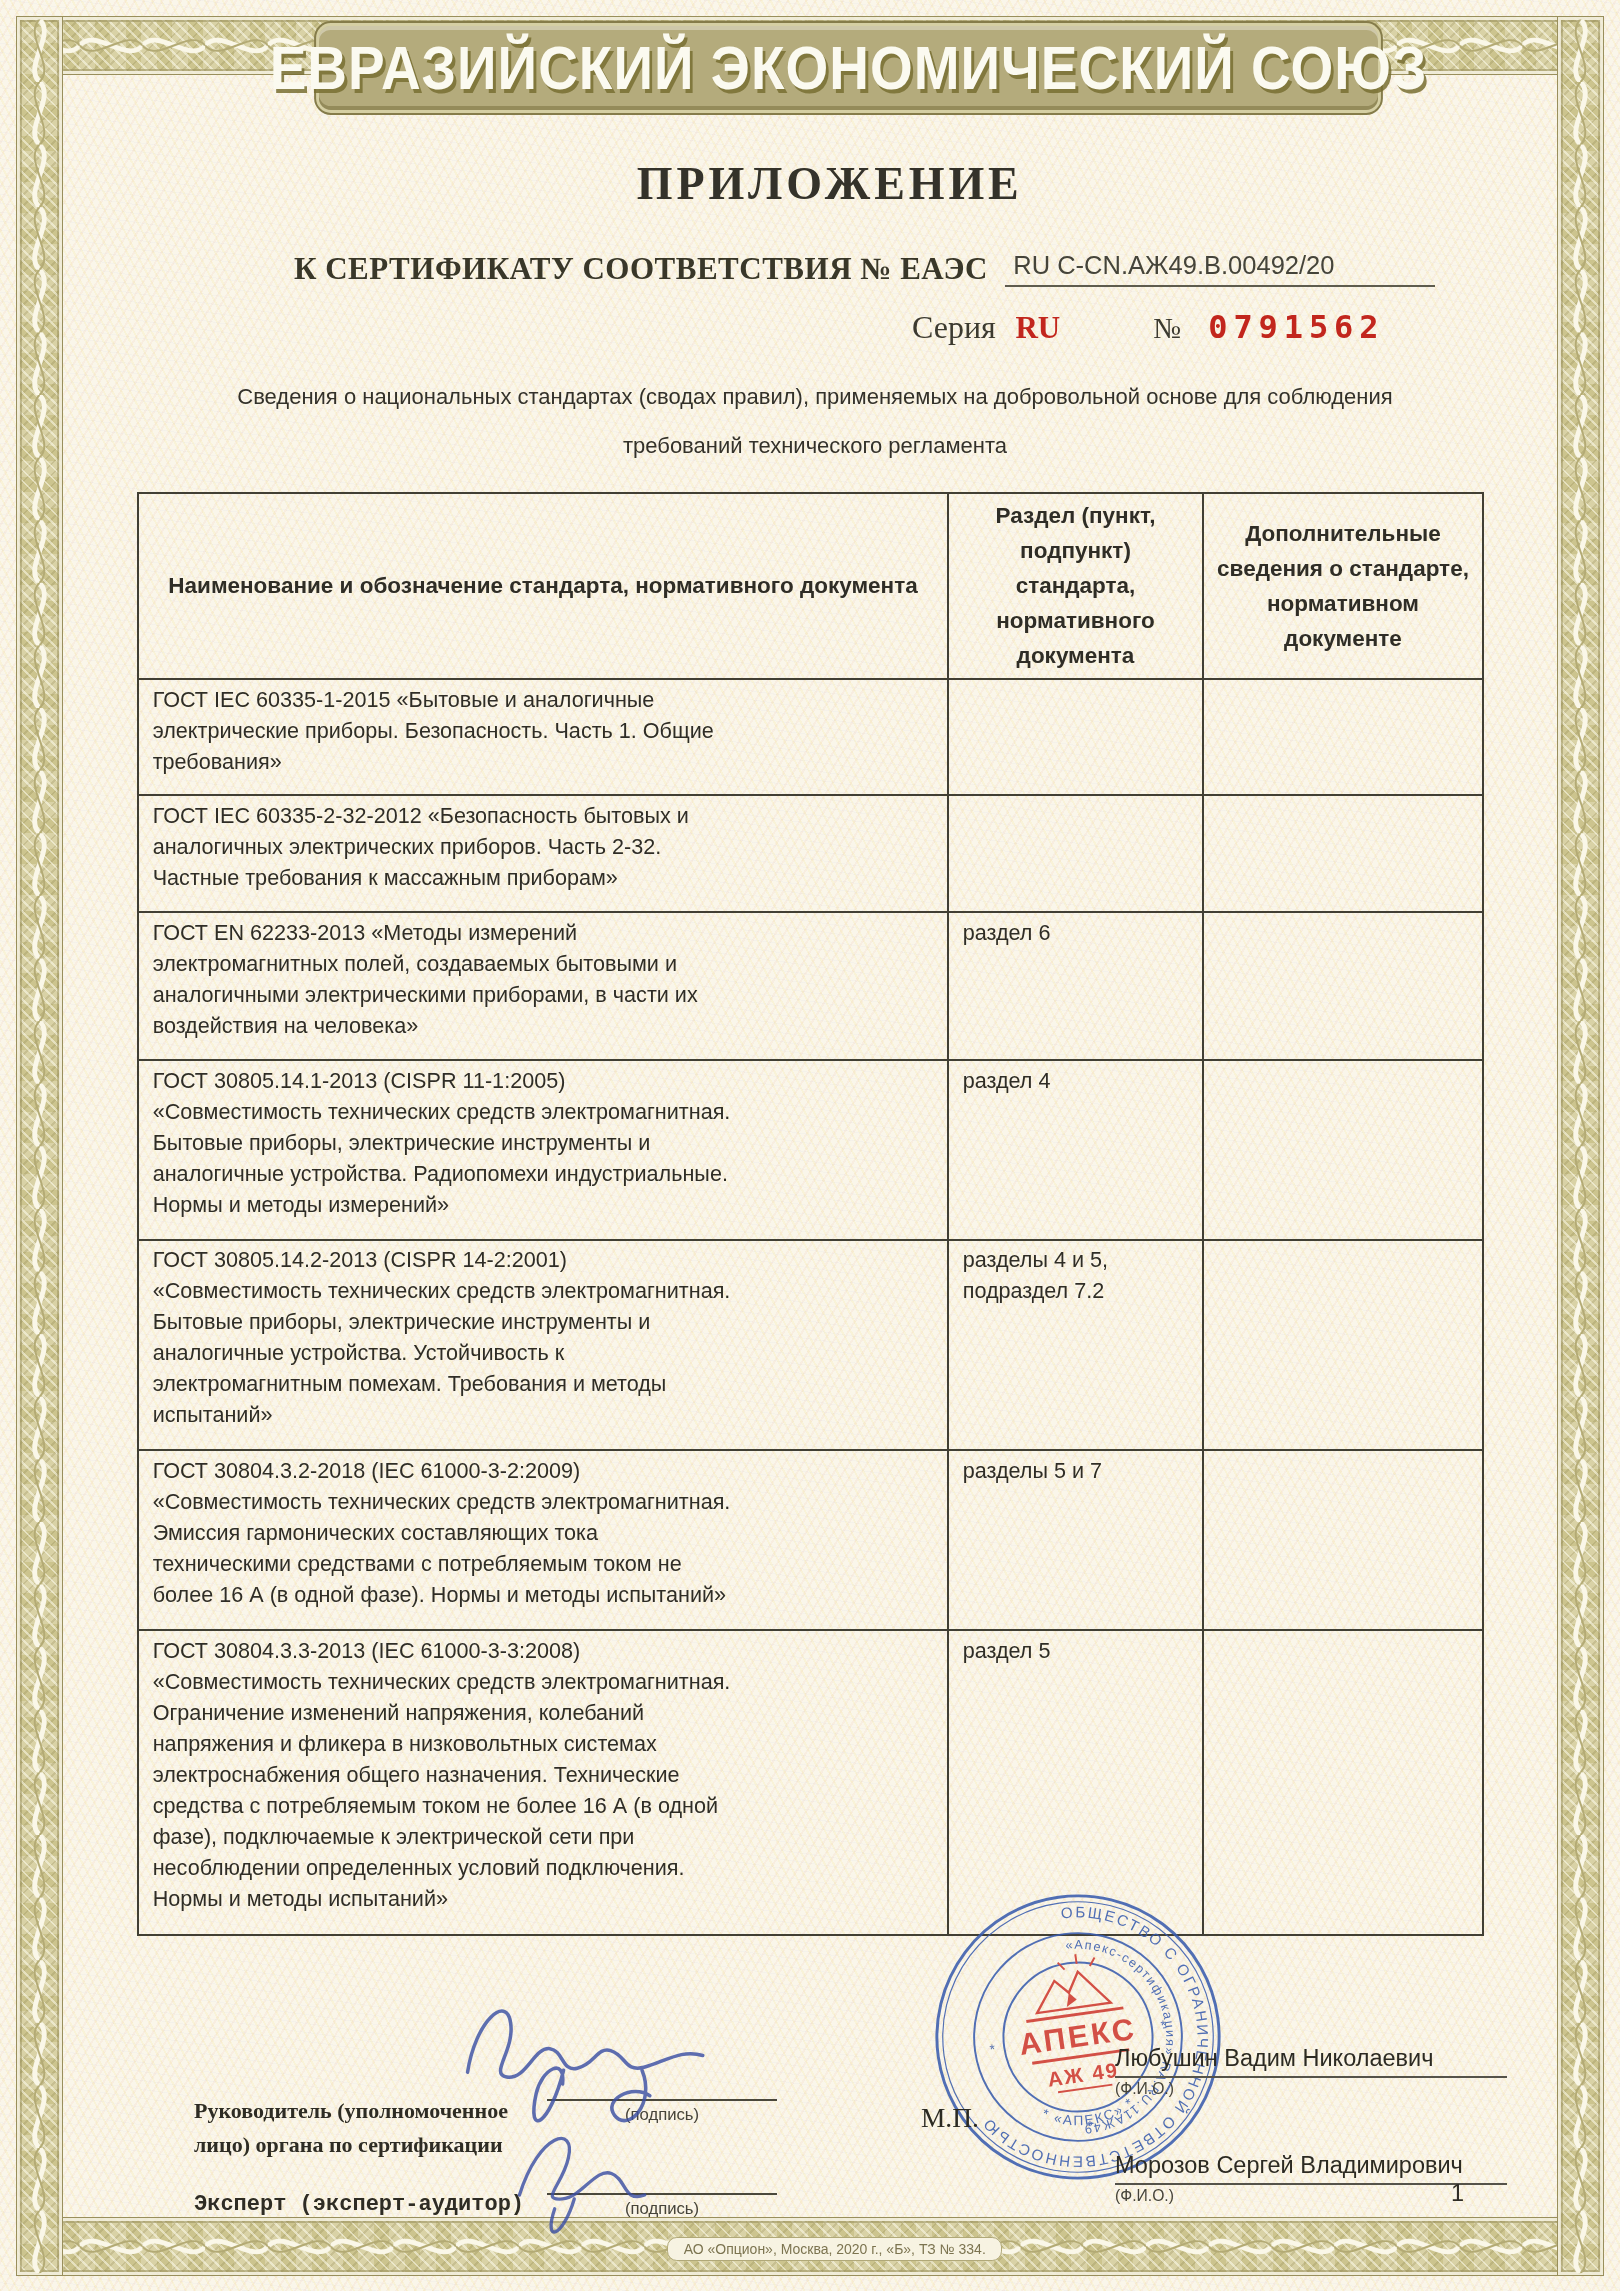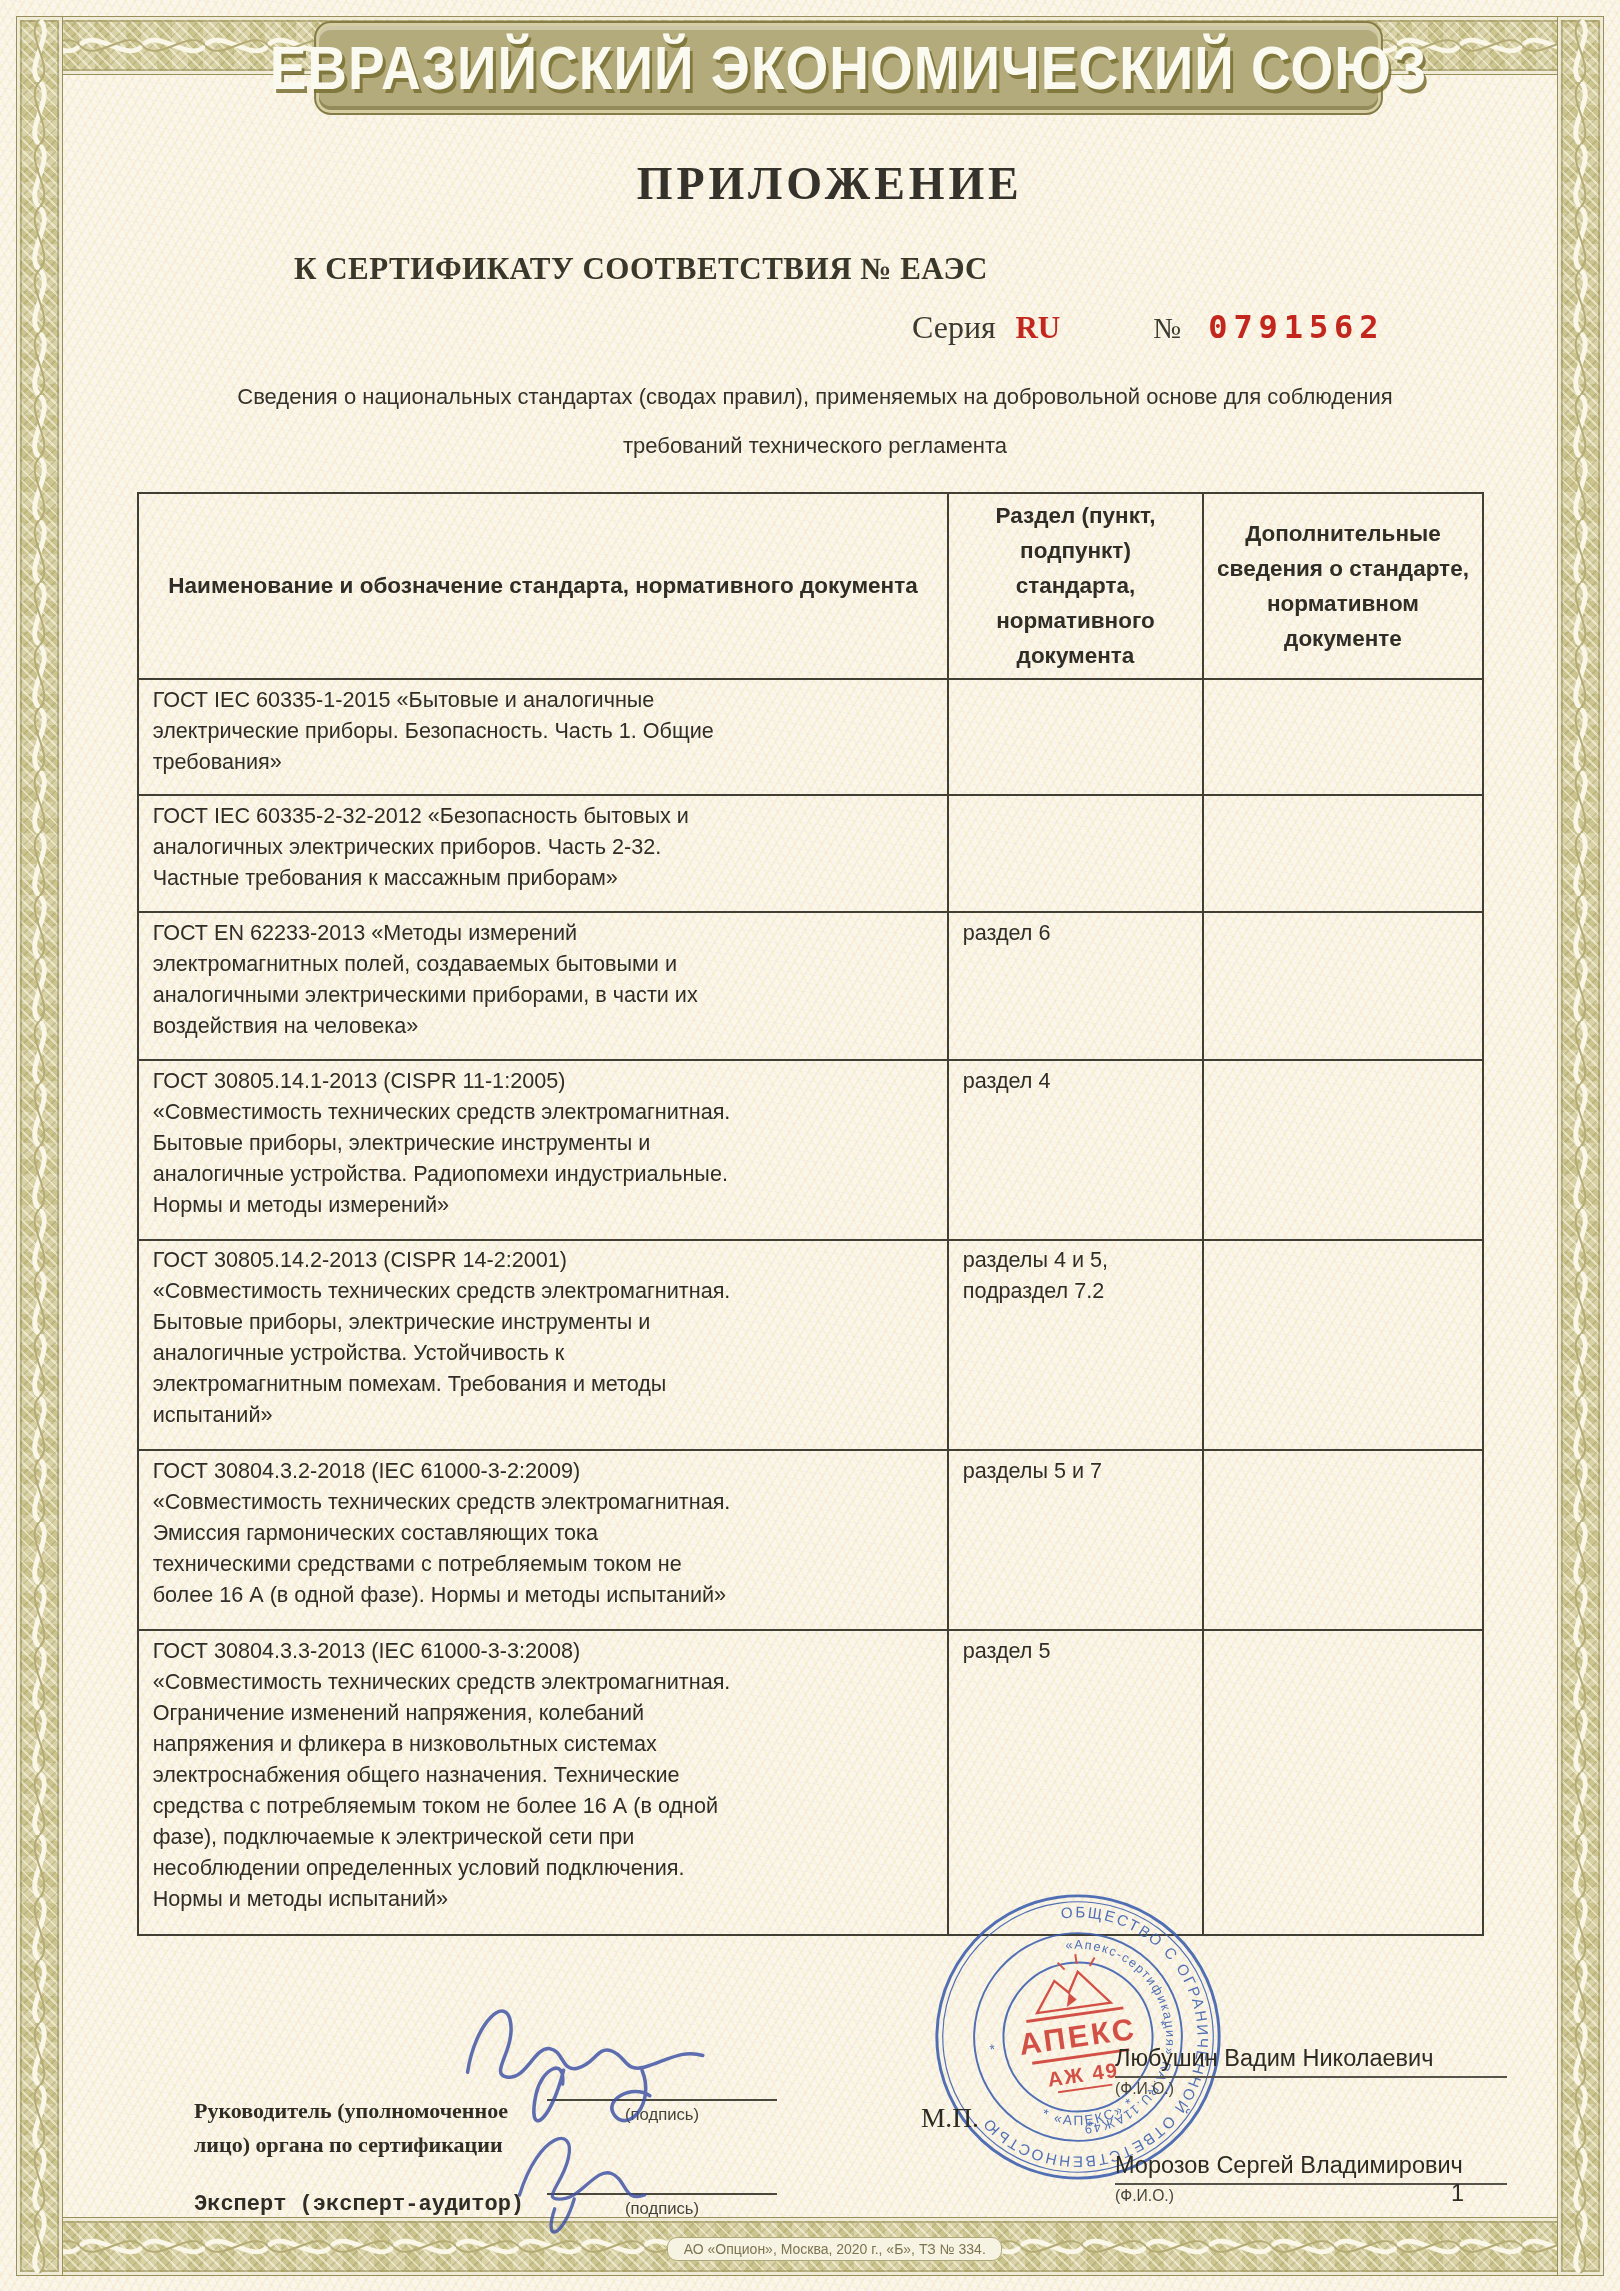--- a/index.html
+++ b/index.html
@@ -167,20 +167,21 @@
   </div>
 
   <div class="banner">
     <div class="banner-title">ЕВРАЗИЙСКИЙ ЭКОНОМИЧЕСКИЙ СОЮЗ</div>
   </div>
 
   <div class="doc-title">ПРИЛОЖЕНИЕ</div>
 
   <div class="subtitle-row">
     <span class="subtitle">К СЕРТИФИКАТУ СООТВЕТСТВИЯ № ЕАЭС</span>
+    <span class="cert-number">RU C-CN.АЖ49.В.00492/20</span>
   </div>
 
   <div class="series-row">
     <span class="series-label">Серия</span>
     <span class="series-value" style="color:#c2261d;">RU</span>
     <span class="number-sign">№</span>
     <span class="serial-number" style="color:#c2261d;">0791562</span>
   </div>
 
   <div class="intro">Сведения о национальных стандартах (сводах правил), применяемых на добровольной основе для соблюдения

